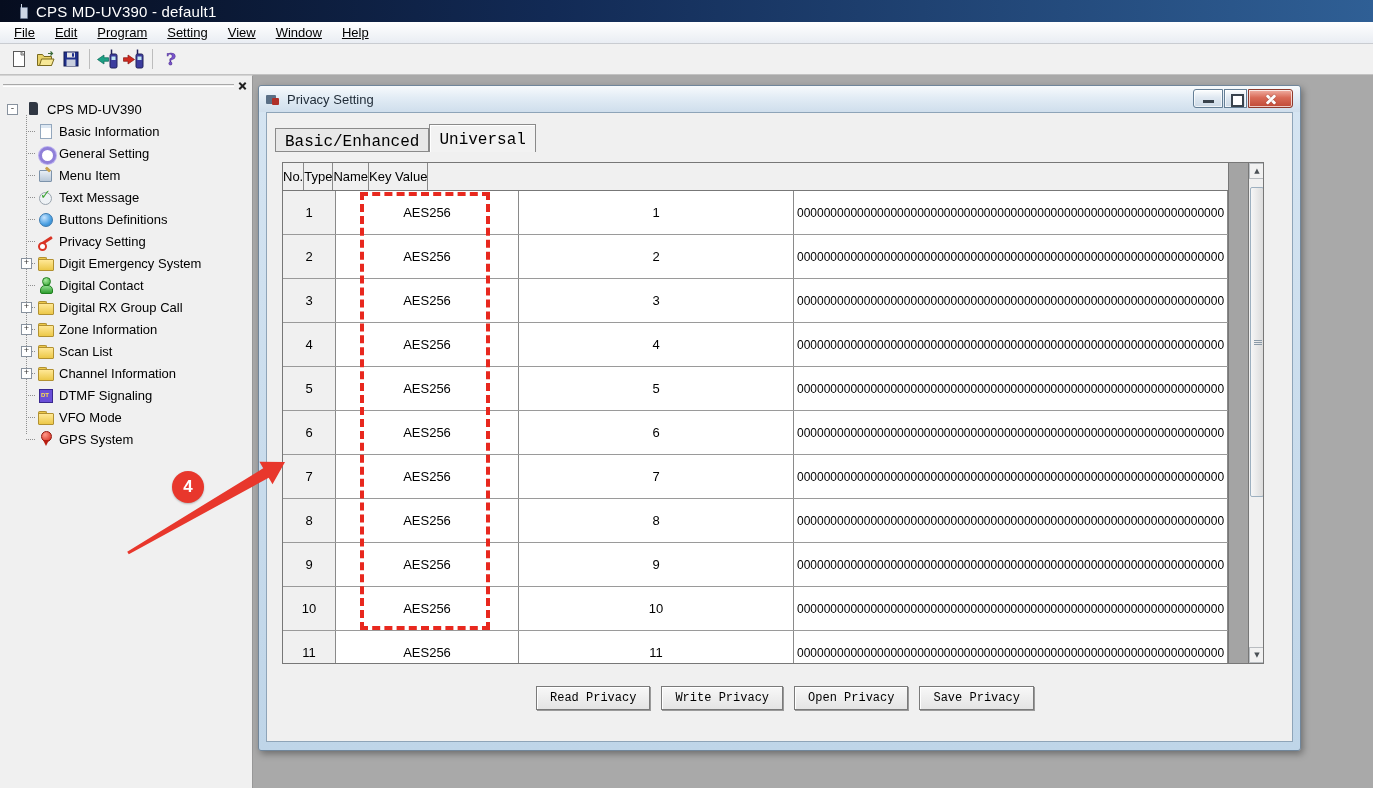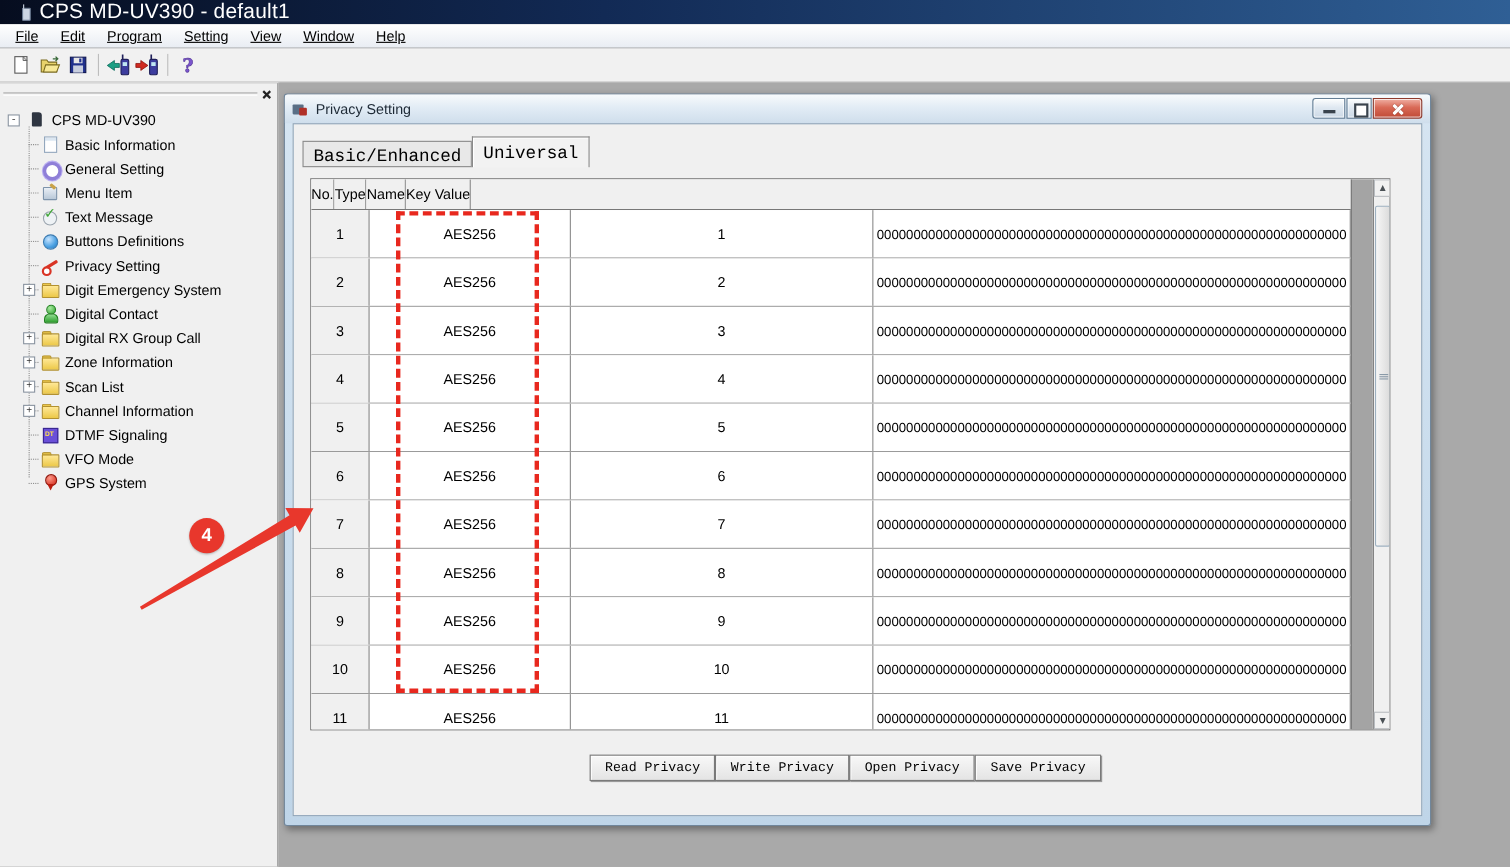--- a/index.html
+++ b/index.html
@@ -9,21 +9,21 @@
 
   
   .app-titlebar { position:absolute; left:0; top:0; width:1373px; height:22px;
     background:linear-gradient(90deg,#060d1f 0%,#12264d 35%,#2c5覧0 60%,#2f5f95 100%);
     background:linear-gradient(90deg,#060d1f 0%,#122a55 40%,#2f5f95 100%);
     display:flex; align-items:center; color:#fff; }
   .app-icon { width:14px; height:14px; margin:0 6px 0 16px; position:relative; flex:none; }
   .app-icon::before { content:""; position:absolute; left:4px; top:3px; width:6px; height:10px;
     background:#cdd6e4; border:1px solid #6a7890; border-radius:1px; }
   .app-icon::after { content:""; position:absolute; left:5px; top:0; width:1px; height:4px; background:#cdd6e4; }
-  .app-title { font-size:19px; letter-spacing:.2px; }
+  .app-title { font-size:15px; letter-spacing:.2px; }
 
   
   .menubar { position:absolute; left:0; top:22px; width:1373px; height:22px;
     background:linear-gradient(#ffffff,#e9edf3); border-bottom:1px solid #c9ccd1;
     display:flex; align-items:center; padding-left:4px;text-decoration:underline; }
   .menu-item { padding:2px 10px; cursor:default; }
 
   
   .toolbar { position:absolute; left:0; top:44px; width:1373px; height:31px;
     background:#f1f1f1; border-bottom:1px solid #c2c2c2;
@@ -162,21 +162,21 @@
     border:1px solid #b8bcc0; display:flex; align-items:center; justify-content:center;
     font:7px "DejaVu Sans", sans-serif; color:#4a5055; }
   .sb-up { top:0; }
   .sb-down { bottom:0; }
   .sb-thumb { position:absolute; left:1px; top:24px; width:14px; height:310px;
     background:linear-gradient(90deg,#f6f6f6,#dcdcdc); border:1px solid #9db0c0; border-radius:2px; }
   .sb-thumb::before { content:""; position:absolute; left:3px; top:152px; width:8px; height:1px;
     background:#8a9aa8; box-shadow:0 2px 0 #8a9aa8, 0 4px 0 #8a9aa8; }
 
   
-  .btn-row { position:absolute; left:269px; top:573px; display:flex; 
+  .btn-row { position:absolute; left:269px; top:573px; display:flex; gap:11px;
     font-family:"Liberation Mono","DejaVu Sans Mono",monospace; font-size:12px; }
   .pbtn { height:24px; padding:0 13px; display:flex; align-items:center; white-space:nowrap;
     background:linear-gradient(#f8f8f8,#e4e4e4); border:1px solid #7a7a7a;
     box-shadow:1px 1px 0 #9a9a9a, inset 1px 1px 0 #fff; }
 
   
   .anno-rect { position:absolute; left:360px; top:192px; width:130px; height:438px;
     border:4px dashed #e8281e; pointer-events:none; }
   .anno-badge { position:absolute; left:172px; top:471px; width:32px; height:32px; border-radius:50%;
     background:#e8372c; color:#fff; font:bold 17px/32px "Liberation Sans",sans-serif; text-align:center;

